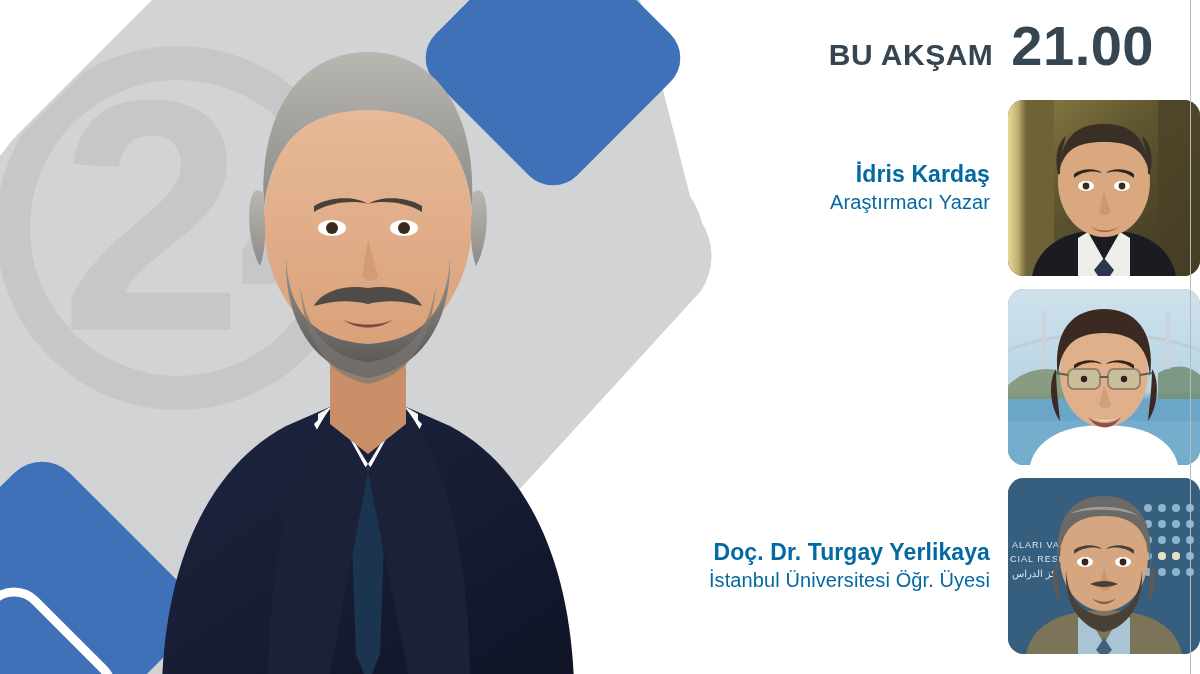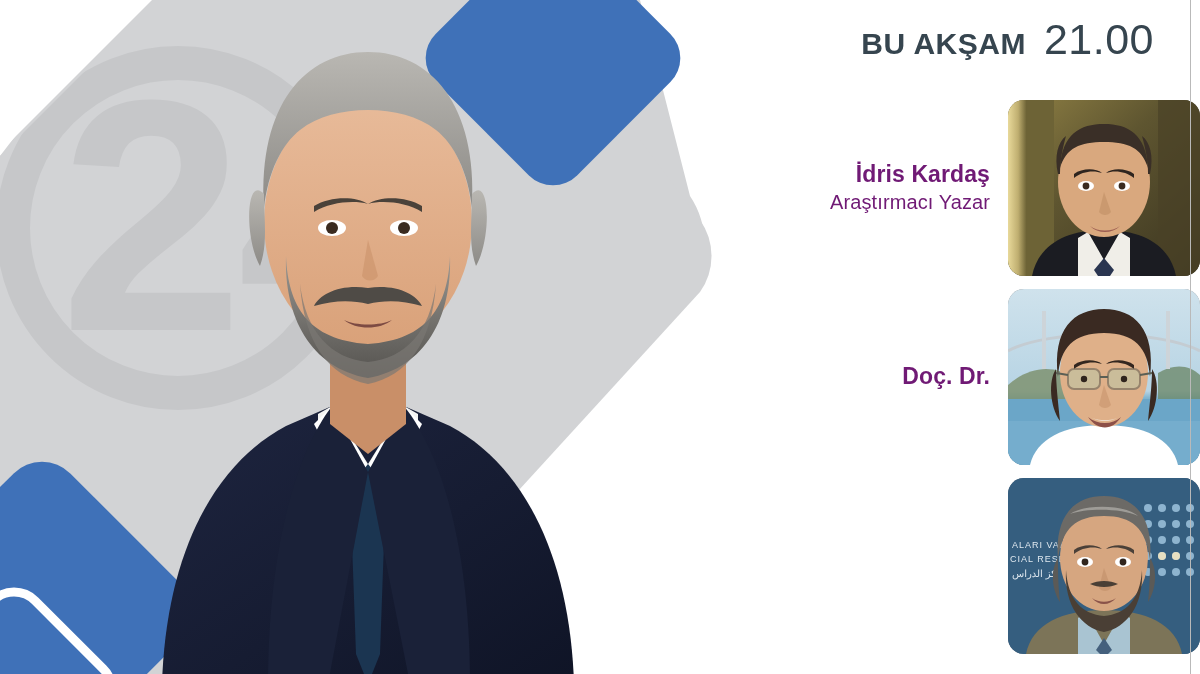--- a/index.html
+++ b/index.html
@@ -25,29 +25,29 @@
   }
   .headline {
     position:absolute; right:46px; top:18px;
     display:flex; align-items:baseline; gap:18px;
     color:#36454f; white-space:nowrap;
   }
   .headline .label {
     font-size:30px; font-weight:bold; letter-spacing:.5px;
   }
   .headline .time {
-    font-size:43px; font-weight:normal; letter-spacing:.5px; line-height:1;
+    font-size:56px; font-weight:bold; letter-spacing:.5px; line-height:1;
   }
 
   .guest-list { position:absolute; left:0; top:100px; width:580px; }
   .guest {
     display:flex; align-items:center; justify-content:flex-end;
     gap:18px; margin-bottom:13px;
   }
-  .guest .text { text-align:right; color:#701a75; }
+  .guest .text { text-align:right; color:#0369a1; }
   .guest .name {
     font-size:23px; font-weight:bold; line-height:1.18; letter-spacing:.1px;
   }
   .guest .role {
     font-size:20px; font-weight:normal; line-height:1.3; 
     letter-spacing:.1px;
   }
   .guest .portrait {
     flex:0 0 auto; width:192px; height:176px;
     border-radius:16px; overflow:hidden; position:relative;
@@ -232,21 +232,20 @@
 
             <path d="M96,92 L91,112 C94,116 100,116 103,112 Z" fill="#c08f66" opacity=".6"></path>
 
             <path d="M82,126 C90,132 104,132 112,126 C104,134 90,134 82,126 Z" fill="#9c5e52"></path>
           </svg>
         </div>
       </div>
 
       <div class="guest">
         <div class="text">
-          <div class="name">Doç. Dr.</div>
         </div>
         <div class="portrait">
           <svg viewBox="0 0 192 176" preserveAspectRatio="xMidYMid slice">
             <defs>
               <linearGradient id="sky2" x1="0" y1="0" x2="0" y2="1">
                 <stop offset="0%" stop-color="#cfe2ec"></stop>
                 <stop offset="58%" stop-color="#b7d4e4"></stop>
                 <stop offset="62%" stop-color="#7fb4cf"></stop>
                 <stop offset="100%" stop-color="#5d9cc0"></stop>
               </linearGradient>
@@ -288,20 +287,24 @@
 
             <path d="M96,96 L91,116 C94,120 100,120 103,116 Z" fill="#c5916a" opacity=".55"></path>
 
             <path d="M80,128 C90,136 104,136 113,128 C104,142 90,142 80,128 Z" fill="#8d5048"></path>
             <path d="M84,129 C92,132 102,132 109,129 C102,133 92,133 84,129 Z" fill="#f2ece4"></path>
           </svg>
         </div>
       </div>
 
       <div class="guest">
+        <div class="text">
+          <div class="name">Doç. Dr. Turgay Yerlikaya</div>
+          <div class="role">İstanbul Üniversitesi Öğr. Üyesi</div>
+        </div>
         <div class="portrait">
           <svg viewBox="0 0 192 176" preserveAspectRatio="xMidYMid slice">
             <rect width="192" height="176" fill="#3b6485"></rect>
             <rect width="192" height="176" fill="#2f587a" opacity=".5"></rect>
 
             <g fill="#9ec4de" opacity=".85">
               <circle cx="140" cy="30" r="4"></circle>
                 <circle cx="154" cy="30" r="4"></circle>
               <circle cx="168" cy="30" r="4"></circle>
                 <circle cx="182" cy="30" r="4"></circle>

